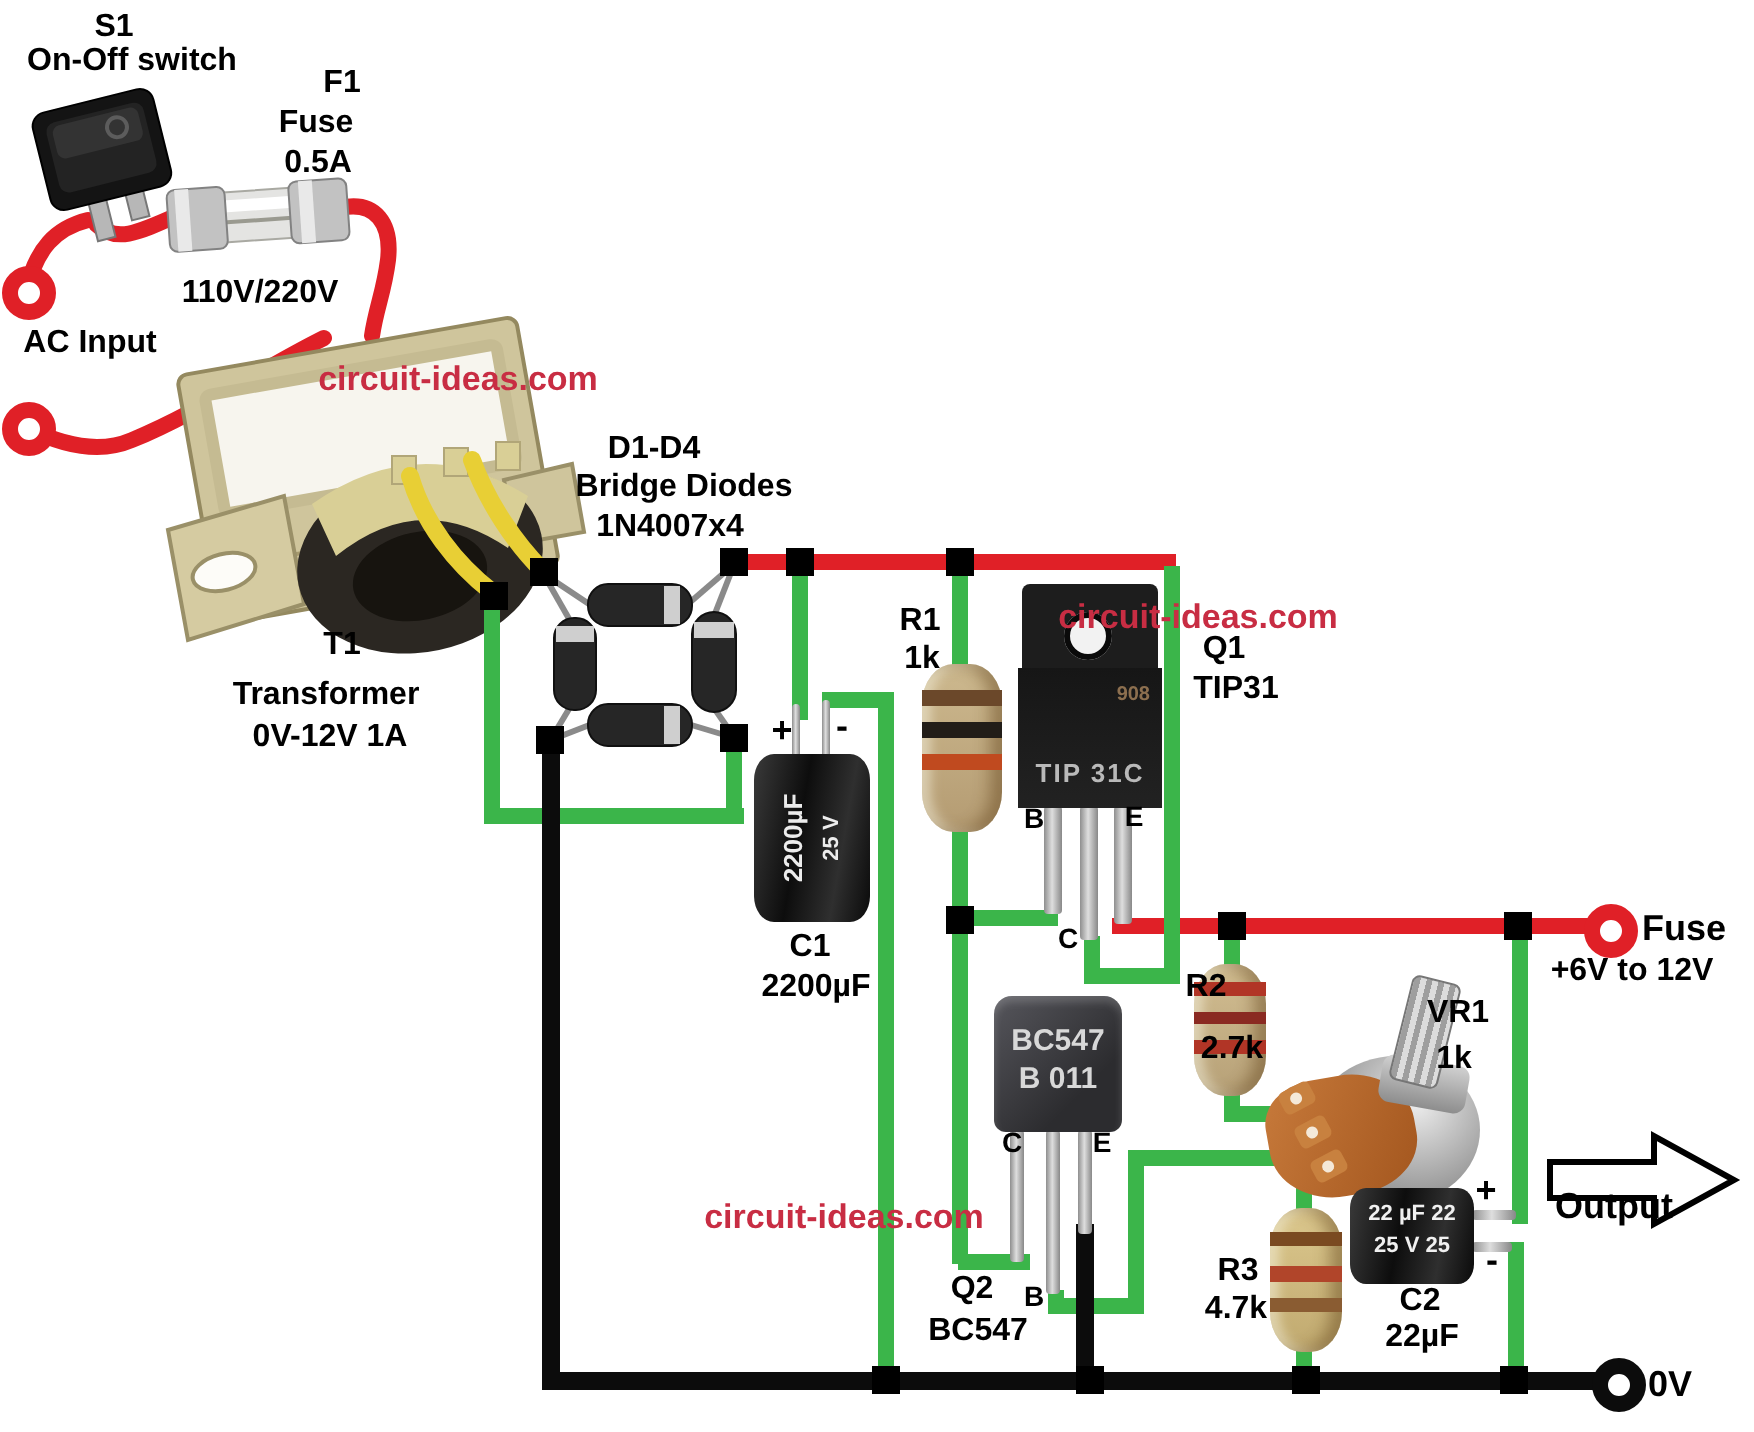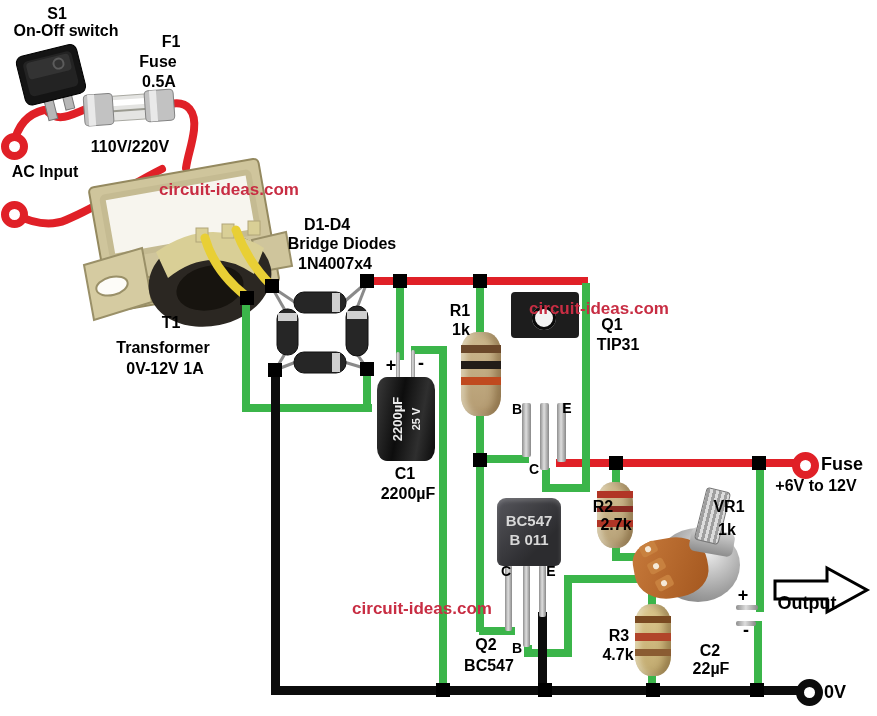--- a/index.html
+++ b/index.html
@@ -171,20 +171,24 @@
     <div class="band" style="top:35%;height:9%;background:#221d18;"></div>
     <div class="band" style="top:53%;height:10%;background:#c04a1f;"></div>
   </div>
 
   <div class="pin" style="left:522px;top:403px;width:9px;height:54px;"></div>
   <div class="pin" style="left:540px;top:403px;width:9px;height:67px;"></div>
   <div class="pin" style="left:557px;top:403px;width:9px;height:59px;"></div>
   <div class="comp" style="left:511px;top:292px;width:68px;height:46px;background:#1d1d1d;border-radius:4px;">
     <div style="position:absolute;left:21px;top:14px;width:24px;height:24px;border-radius:50%;background:#f2f2f2;box-shadow:inset 0 0 0 3px #0a0a0a;"></div>
   </div>
+  <div class="comp" style="left:509px;top:334px;width:72px;height:70px;background:linear-gradient(180deg,#161616,#222);">
+    <div style="position:absolute;right:6px;top:8px;color:#8c6f4f;font-size:10px;font-weight:bold;">908</div>
+    <div style="position:absolute;left:0;right:0;bottom:10px;text-align:center;color:#b9b9b9;font-size:13px;font-weight:bold;letter-spacing:1px;">TIP 31C</div>
+  </div>
 
   <div class="pin" style="left:505px;top:565px;width:7px;height:66px;"></div>
   <div class="pin" style="left:523px;top:565px;width:7px;height:82px;"></div>
   <div class="pin" style="left:539px;top:565px;width:7px;height:52px;"></div>
   <div class="comp q2body" style="left:497px;top:498px;width:64px;height:68px;">
     <div style="position:absolute;left:0;right:0;top:14px;text-align:center;color:#d8d8d8;font-size:15px;font-weight:bold;">BC547</div>
     <div style="position:absolute;left:0;right:0;top:33px;text-align:center;color:#d8d8d8;font-size:15px;font-weight:bold;">B 011</div>
   </div>
 
   <div class="comp res" style="left:597px;top:482px;width:36px;height:66px;background:linear-gradient(180deg,#d2be92,#b6a077);">
@@ -208,20 +212,24 @@
   <div class="comp" style="left:700px;top:489px;width:23px;height:52px;background:repeating-linear-gradient(90deg,#9e9e9e 0 3px,#dcdcdc 3px 6px);border:1px solid #767676;border-radius:4px;transform:rotate(14deg);"></div>
 
   <div class="comp res" style="left:635px;top:604px;width:36px;height:72px;background:linear-gradient(180deg,#dcc88e,#c0a96f);">
     <div class="band" style="top:16%;height:10%;background:#7a4a21;"></div>
     <div class="band" style="top:40%;height:11%;background:#b1452a;"></div>
     <div class="band" style="top:63%;height:9%;background:#8a5c32;"></div>
   </div>
 
   <div class="pin" style="left:736px;top:605px;width:22px;height:5px;"></div>
   <div class="pin" style="left:736px;top:621px;width:20px;height:5px;"></div>
+  <div class="comp can" style="left:675px;top:594px;width:62px;height:48px;border-radius:8px/10px;">
+    <div style="position:absolute;left:0;right:0;top:7px;text-align:center;color:#f0f0f0;font-size:11px;font-weight:bold;white-space:nowrap;">22 µF 22</div>
+    <div style="position:absolute;left:0;right:0;top:23px;text-align:center;color:#f0f0f0;font-size:11px;font-weight:bold;white-space:nowrap;">25 V 25</div>
+  </div>
 
   <div class="ring r" style="left:1px;top:133px;"></div>
   <div class="ring r" style="left:1px;top:201px;"></div>
   <div class="ring r" style="left:792px;top:452px;"></div>
   <div class="ring k" style="left:796px;top:679px;"></div>
 
   <div class="lbl" style="left:57px;top:6px;">S1</div>
   <div class="lbl" style="left:66px;top:23px;">On-Off switch</div>
   <div class="lbl" style="left:171px;top:34px;">F1</div>
   <div class="lbl" style="left:158px;top:54px;">Fuse</div>
@@ -249,21 +257,21 @@
   <div class="lbl small" style="left:534px;top:462px;">C</div>
 
   <div class="lbl big" style="left:391px;top:356px;">+</div>
   <div class="lbl big" style="left:421px;top:354px;">-</div>
   <div class="lbl" style="left:405px;top:466px;">C1</div>
   <div class="lbl" style="left:408px;top:486px;">2200µF</div>
 
   <div class="lbl big" style="left:842px;top:455px;">Fuse</div>
   <div class="lbl" style="left:816px;top:478px;">+6V to 12V</div>
 
-  <div class="lbl" style="left:585px;top:499px;padding-left:36px;">R2</div>
+  <div class="lbl" style="left:585px;top:486px;padding-left:36px;">R2</div>
   <div class="lbl" style="left:584px;top:517px;margin-left:32px;">2.7k</div>
   <div class="lbl" style="left:729px;top:499px;">VR1</div>
   <div class="lbl" style="left:727px;top:522px;">1k</div>
 
   <div class="lbl small" style="left:506px;top:564px;">C</div>
   <div class="lbl small" style="left:551px;top:564px;">E</div>
   <div class="lbl small" style="left:517px;top:641px;">B</div>
   <div class="lbl" style="left:486px;top:637px;">Q2</div>
   <div class="lbl" style="left:489px;top:658px;">BC547</div>
   <div class="wm" style="left:422px;top:599px;">circuit-ideas.com</div>

